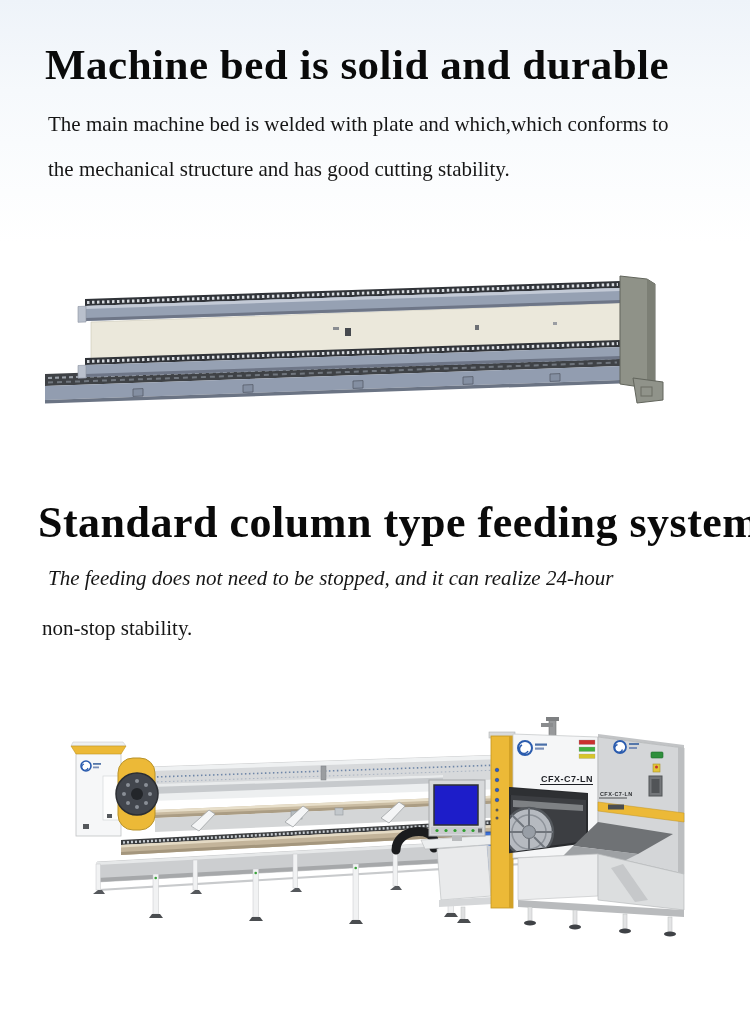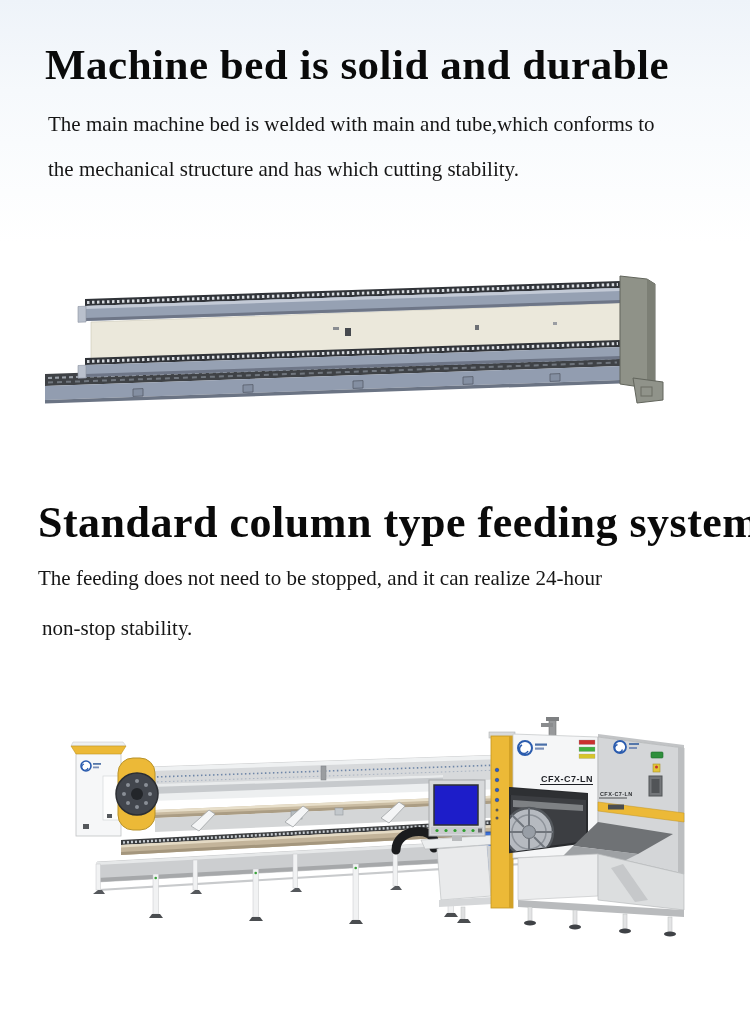--- a/index.html
+++ b/index.html
@@ -24,36 +24,36 @@
   .h1{left:45px;top:40px;}
   .h2{left:38px;top:497px;font-size:44px;}
   .bodyline{
     position:absolute;
     font-size:21px;
     white-space:nowrap;
     color:#161616;
   }
   .s1l1{left:48px;top:112px;}
   .s1l2{left:48px;top:157px;}
-  .s2l1{left:38px;top:566px;}
+  .s2l1{left:48px;top:566px;font-style:italic;}
   .s2l2{left:42px;top:616px;}
   .img-wrap{position:absolute;}
   .bed-img{left:45px;top:270px;width:620px;height:142px;}
   .machine-img{left:63px;top:710px;width:650px;height:240px;}
   svg{display:block;width:100%;height:100%;}
 </style>
 </head>
 <body>
 
 <div class="page">
 
   <section>
     <div class="heading h1">Machine bed is solid and durable</div>
-    <div class="bodyline s1l1">The main machine bed is welded with main and tube,which conforms to</div>
-    <div class="bodyline s1l2">the mechanical structure and has which cutting stability.</div>
+    <div class="bodyline s1l1">The main machine bed is welded with plate and which,which conforms to</div>
+    <div class="bodyline s1l2">the mechanical structure and has good cutting stability.</div>
 
     <div class="img-wrap bed-img">
       <svg viewBox="0 0 620 142">
 
         <g>
           <polygon points="0,104 575,84 575,96 0,116" fill="#3f4246"></polygon>
           <line x1="3" y1="108" x2="572" y2="88" stroke="#9aa0a8" stroke-width="2.2" stroke-dasharray="4 3"></line>
           <line x1="3" y1="112.5" x2="572" y2="92.5" stroke="#70767e" stroke-width="2" stroke-dasharray="5 4"></line>
           <polygon points="0,116 575,96 575,110 0,130" fill="#929db0"></polygon>
           <polygon points="0,130 575,110 575,113.5 0,133.5" fill="#6b7484"></polygon>

